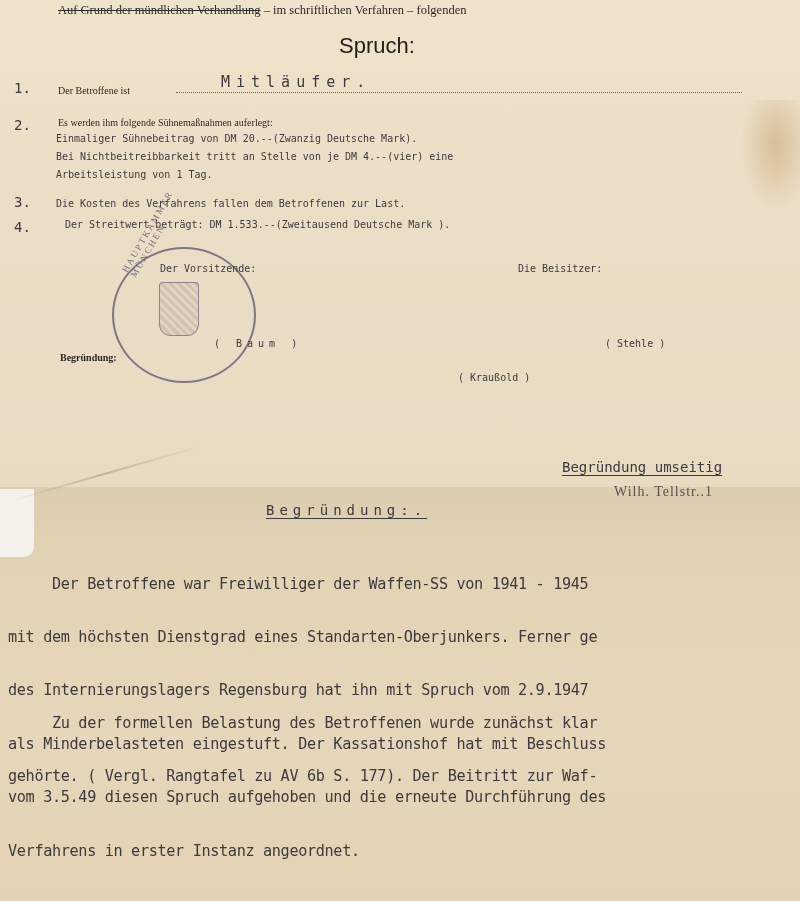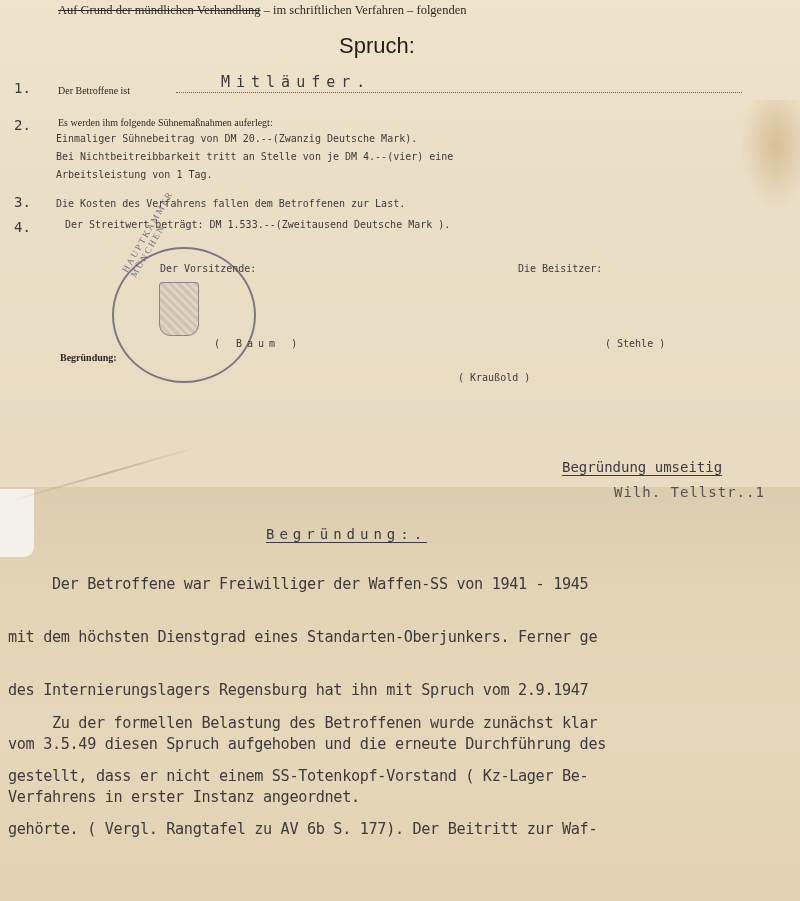--- a/index.html
+++ b/index.html
@@ -96,34 +96,34 @@
 
 <div class="abs typed sig" style="left:160px;top:263px;">Der Vorsitzende:</div>
 <div class="abs typed sig" style="left:214px;top:338px;letter-spacing:5px;">( Baum )</div>
 <div class="abs typed sig" style="left:518px;top:263px;">Die Beisitzer:</div>
 <div class="abs typed sig" style="left:458px;top:338px;margin-top:34px;">( Kraußold )</div>
 <div class="abs typed sig" style="left:605px;top:338px;">( Stehle )</div>
 
 <div class="abs printed" style="left:60px;top:352px;font-size:10px;font-weight:bold;">Begründung:</div>
 <div class="abs typed underlined" style="left:562px;top:459px;font-size:14px;">Begründung umseitig</div>
 
-<div class="abs typed" style="left:614px;top:484px;font-size:14px;color:#55524e;letter-spacing:1px;">Wilh. Tellstr..1</div>
-<div class="abs typed underlined" style="left:266px;top:502px;font-size:14px;letter-spacing:5px;margin-top:24px;">Begründung:.</div>
+<div class="abs typed" style="left:614px;top:484px;font-size:14px;color:#55524e;letter-spacing:1px;font-family:Liberation Serif, serif;">Wilh. Tellstr..1</div>
+<div class="abs typed underlined" style="left:266px;top:502px;font-size:14px;letter-spacing:5px;">Begründung:.</div>
 
 <div class="abs typed body-text" style="left:8px;top:540px;">
   <div>     Der Betroffene war Freiwilliger der Waffen-SS von 1941 - 1945</div>
   <div>mit dem höchsten Dienstgrad eines Standarten-Oberjunkers. Ferner ge</div>
   <div>des Internierungslagers Regensburg hat ihn mit Spruch vom 2.9.1947</div>
+  <div>als Minderbelasteten eingestuft. Der Kassationshof hat mit Beschluss</div>
   <div>vom 3.5.49 diesen Spruch aufgehoben und die erneute Durchführung des</div>
   <div>Verfahrens in erster Instanz angeordnet.</div>
 </div>
 
 <div class="abs typed body-text" style="left:8px;top:679px;">
   <div>     Zu der formellen Belastung des Betroffenen wurde zunächst klar</div>
-  <div>gestellt, dass er nicht einem SS-Totenkopf-Vorstand ( Kz-Lager Be-</div>
   <div>gehörte. ( Vergl. Rangtafel zu AV 6b S. 177). Der Beitritt zur Waf-</div>
   
   
   
   
   
   
   
 </div>
 

